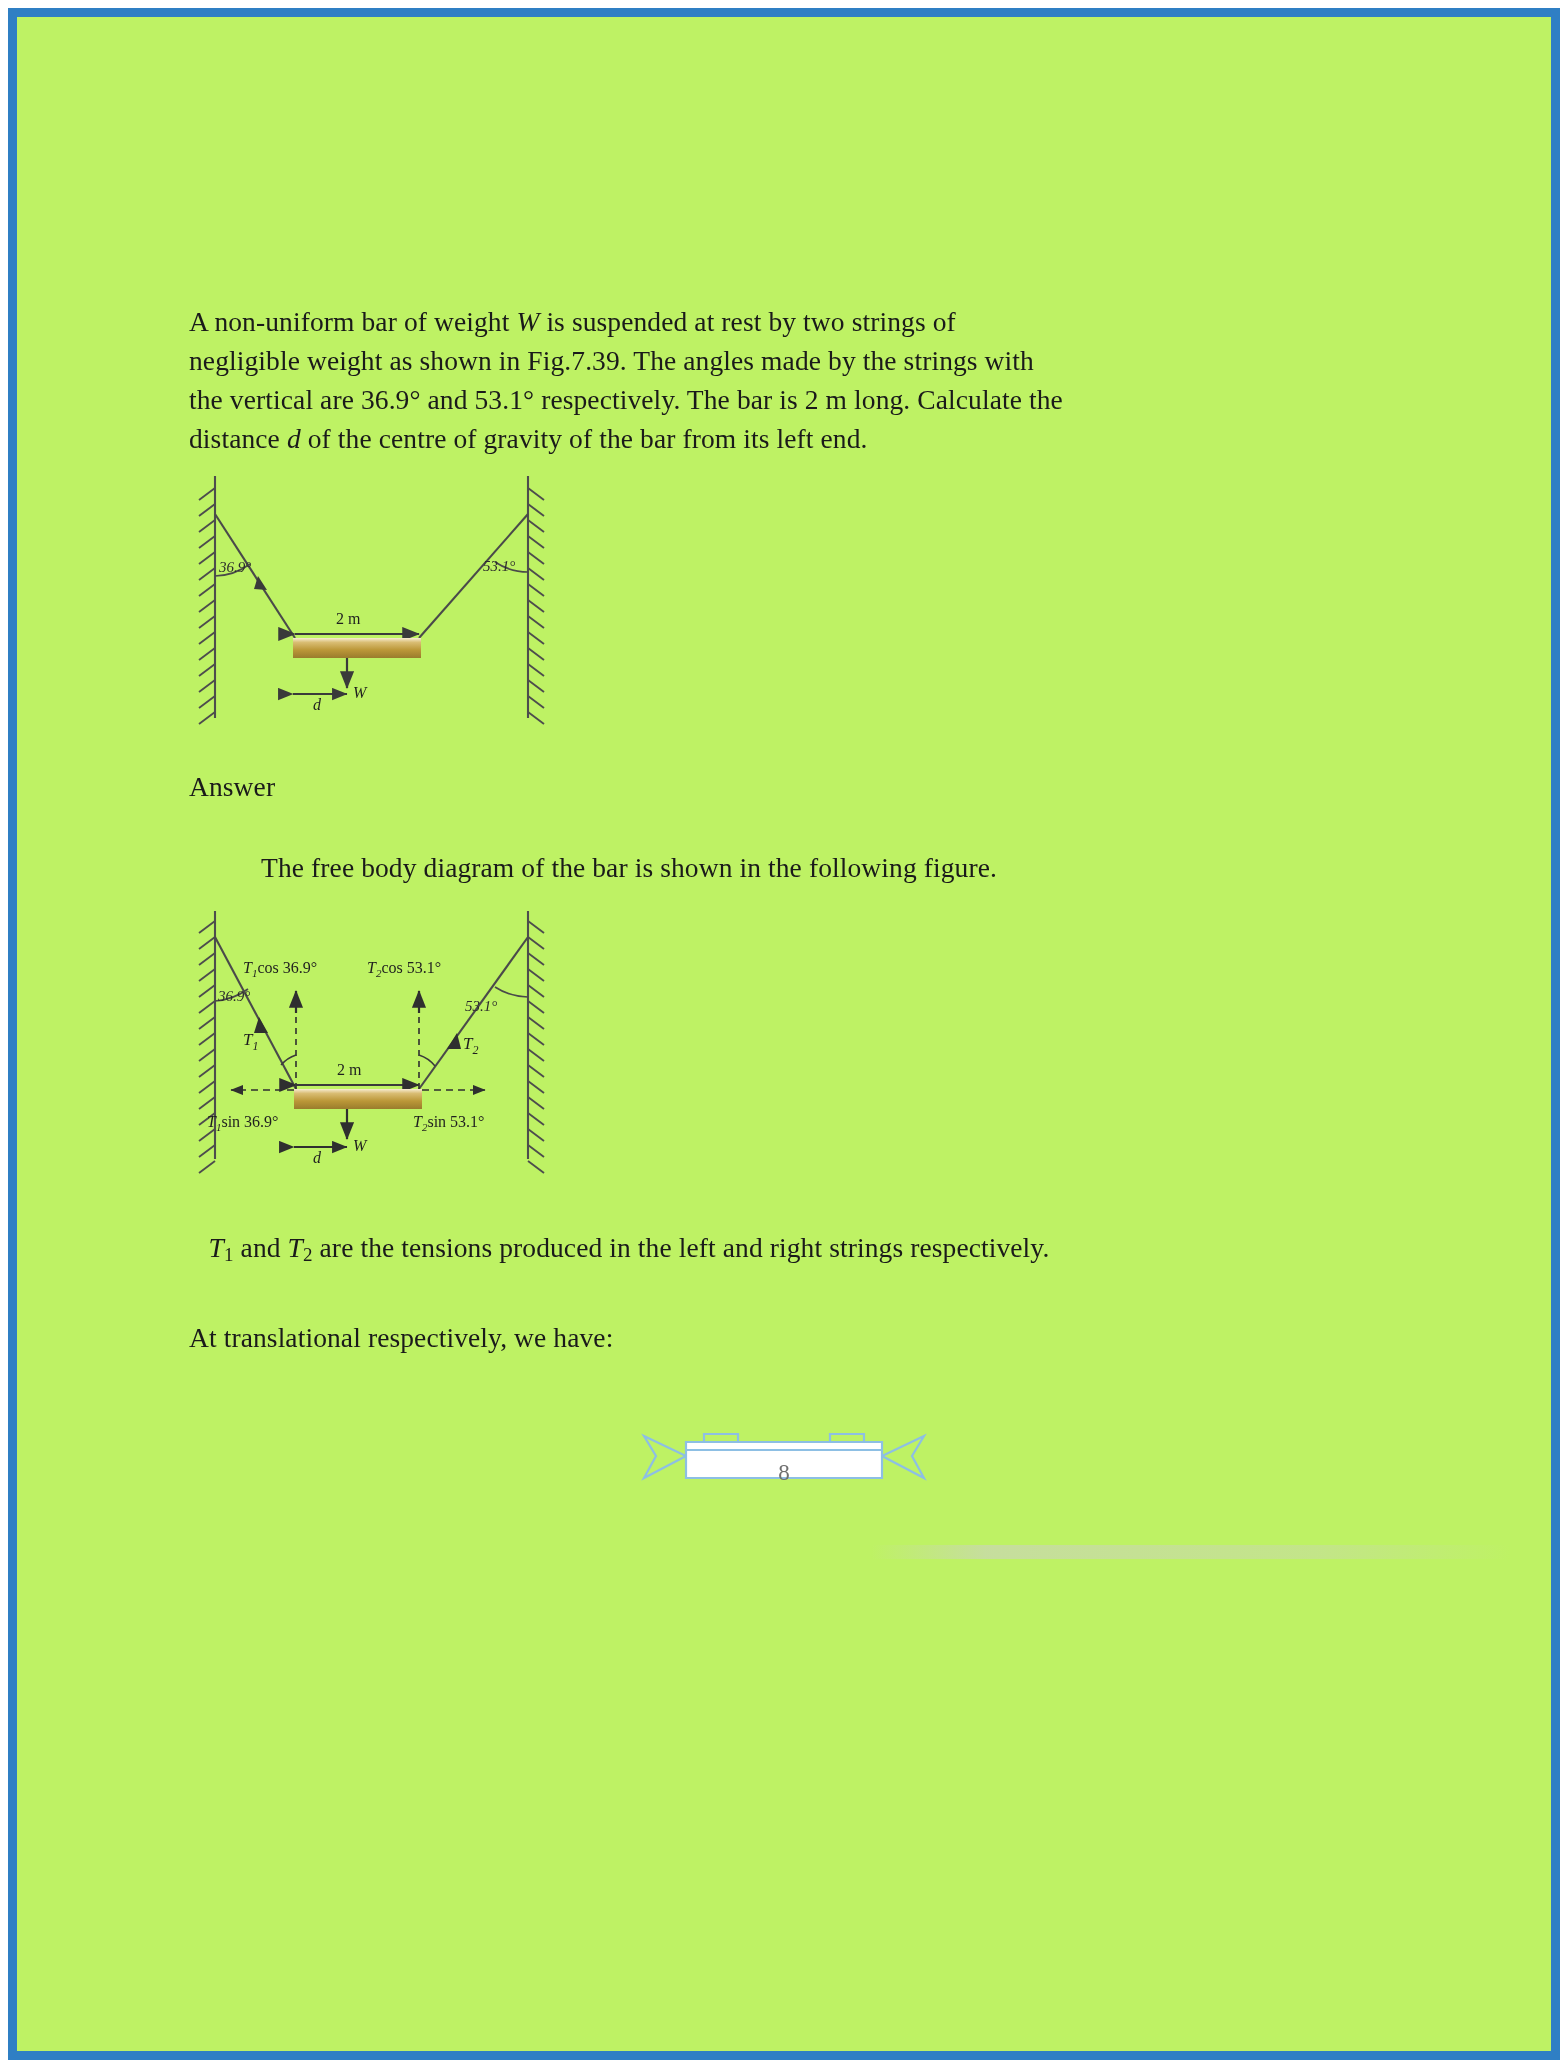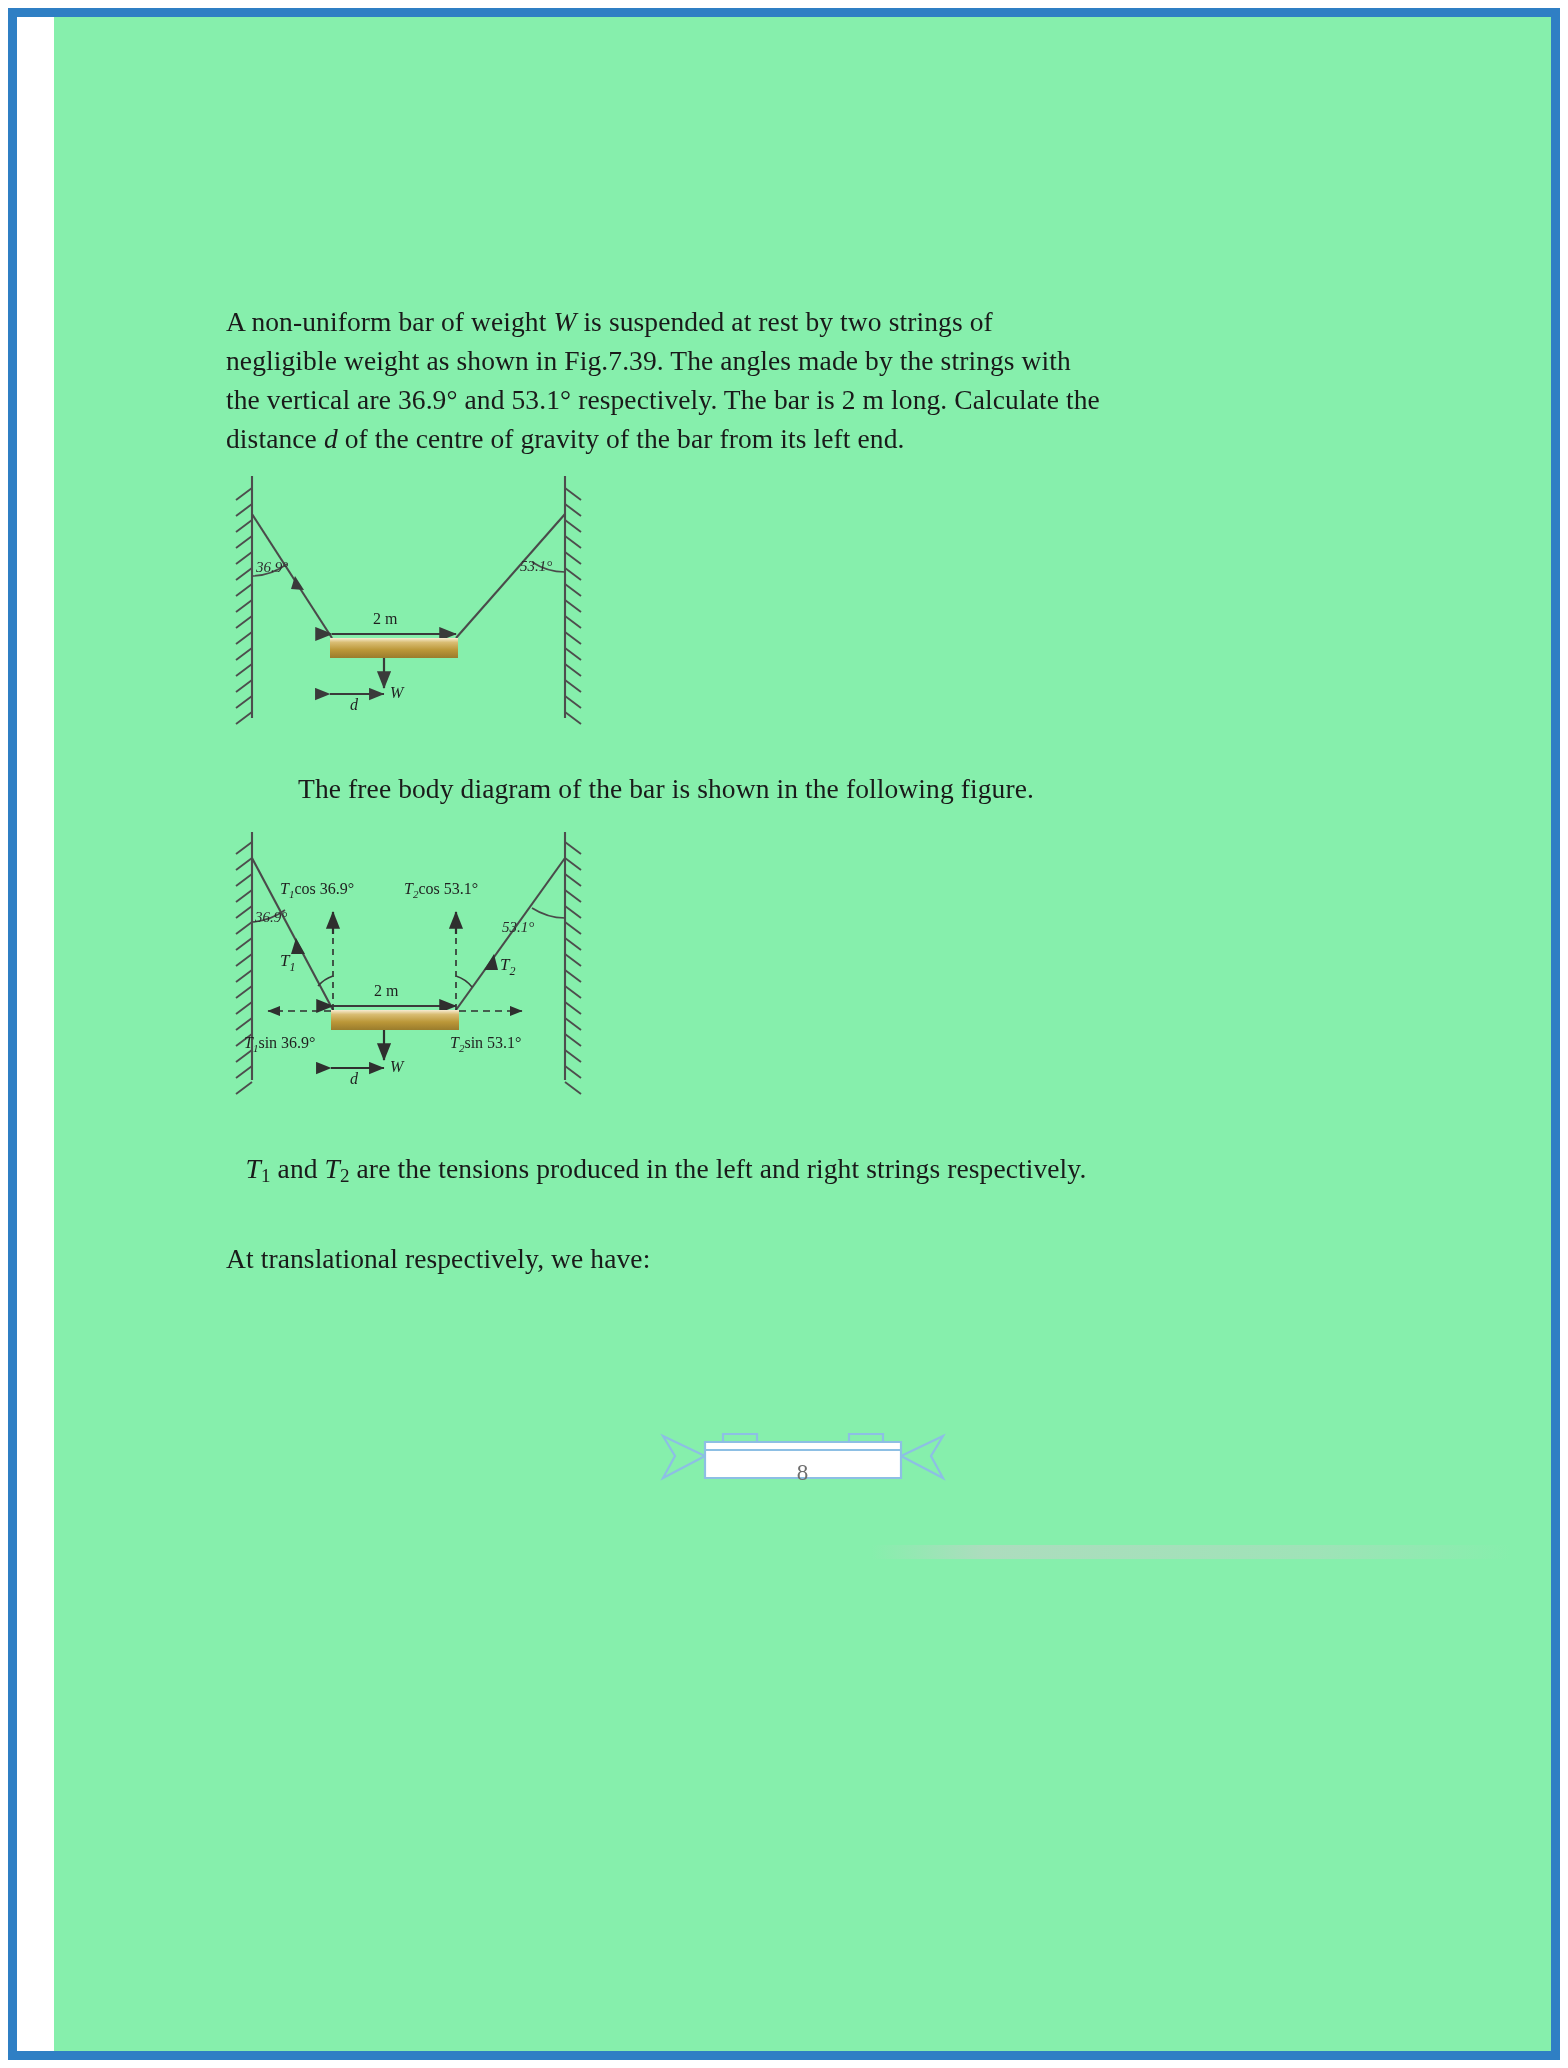--- a/index.html
+++ b/index.html
@@ -15,22 +15,21 @@
     position:absolute;
     left:8px;top:8px;
     width:1552px;height:2052px;
     box-sizing:border-box;
     border:9px solid #2f7fc4;
     background:#ffffff;
   }
   #page-inner{
     position:absolute;
     left:0;top:0;right:0;bottom:0;
-    background:#86efac;
-    margin-left:37px;
+    background:#bef264;
   }
   
   #content{
     position:absolute;
     left:172px;
     top:285px;
     width:880px;
   }
   p.para{
     margin:0 0 0 0;
@@ -170,20 +169,21 @@
           <rect x="98" y="166" width="128" height="20" fill="url(#barg1)"></rect>
 
           <line x1="152" y1="186" x2="152" y2="216" stroke="#3a3a3a" stroke-width="2.2" marker-end="url(#ah)"></line>
           <text x="158" y="226" font-size="16" fill="#1f1f1f" font-style="italic">W</text>
 
           <line x1="98" y1="222" x2="152" y2="222" stroke="#3a3a3a" stroke-width="2.2" marker-start="url(#ahs)" marker-end="url(#ahs)"></line>
           <text x="118" y="238" font-size="16" fill="#1f1f1f" font-style="italic">d</text>
         </svg>
       </div>
 
+      <p class="para" style="margin-top:40px;">Answer</p>
 
       <p class="para" style="margin-top:42px;text-align:center;">The free body diagram of the bar is shown in the following figure.</p>
 
       <div class="figure" id="fig2" style="margin-top:22px;">
         <svg width="360" height="275" viewBox="0 0 360 275">
           <defs>
             <marker id="bh" markerWidth="9" markerHeight="9" refX="7.6" refY="3.2" orient="auto">
               <path d="M0,0 L8,3.2 L0,6.4 z" fill="#2f2f2f"></path>
             </marker>
             <marker id="bhs" markerWidth="8" markerHeight="8" refX="6.8" refY="2.8" orient="auto">

